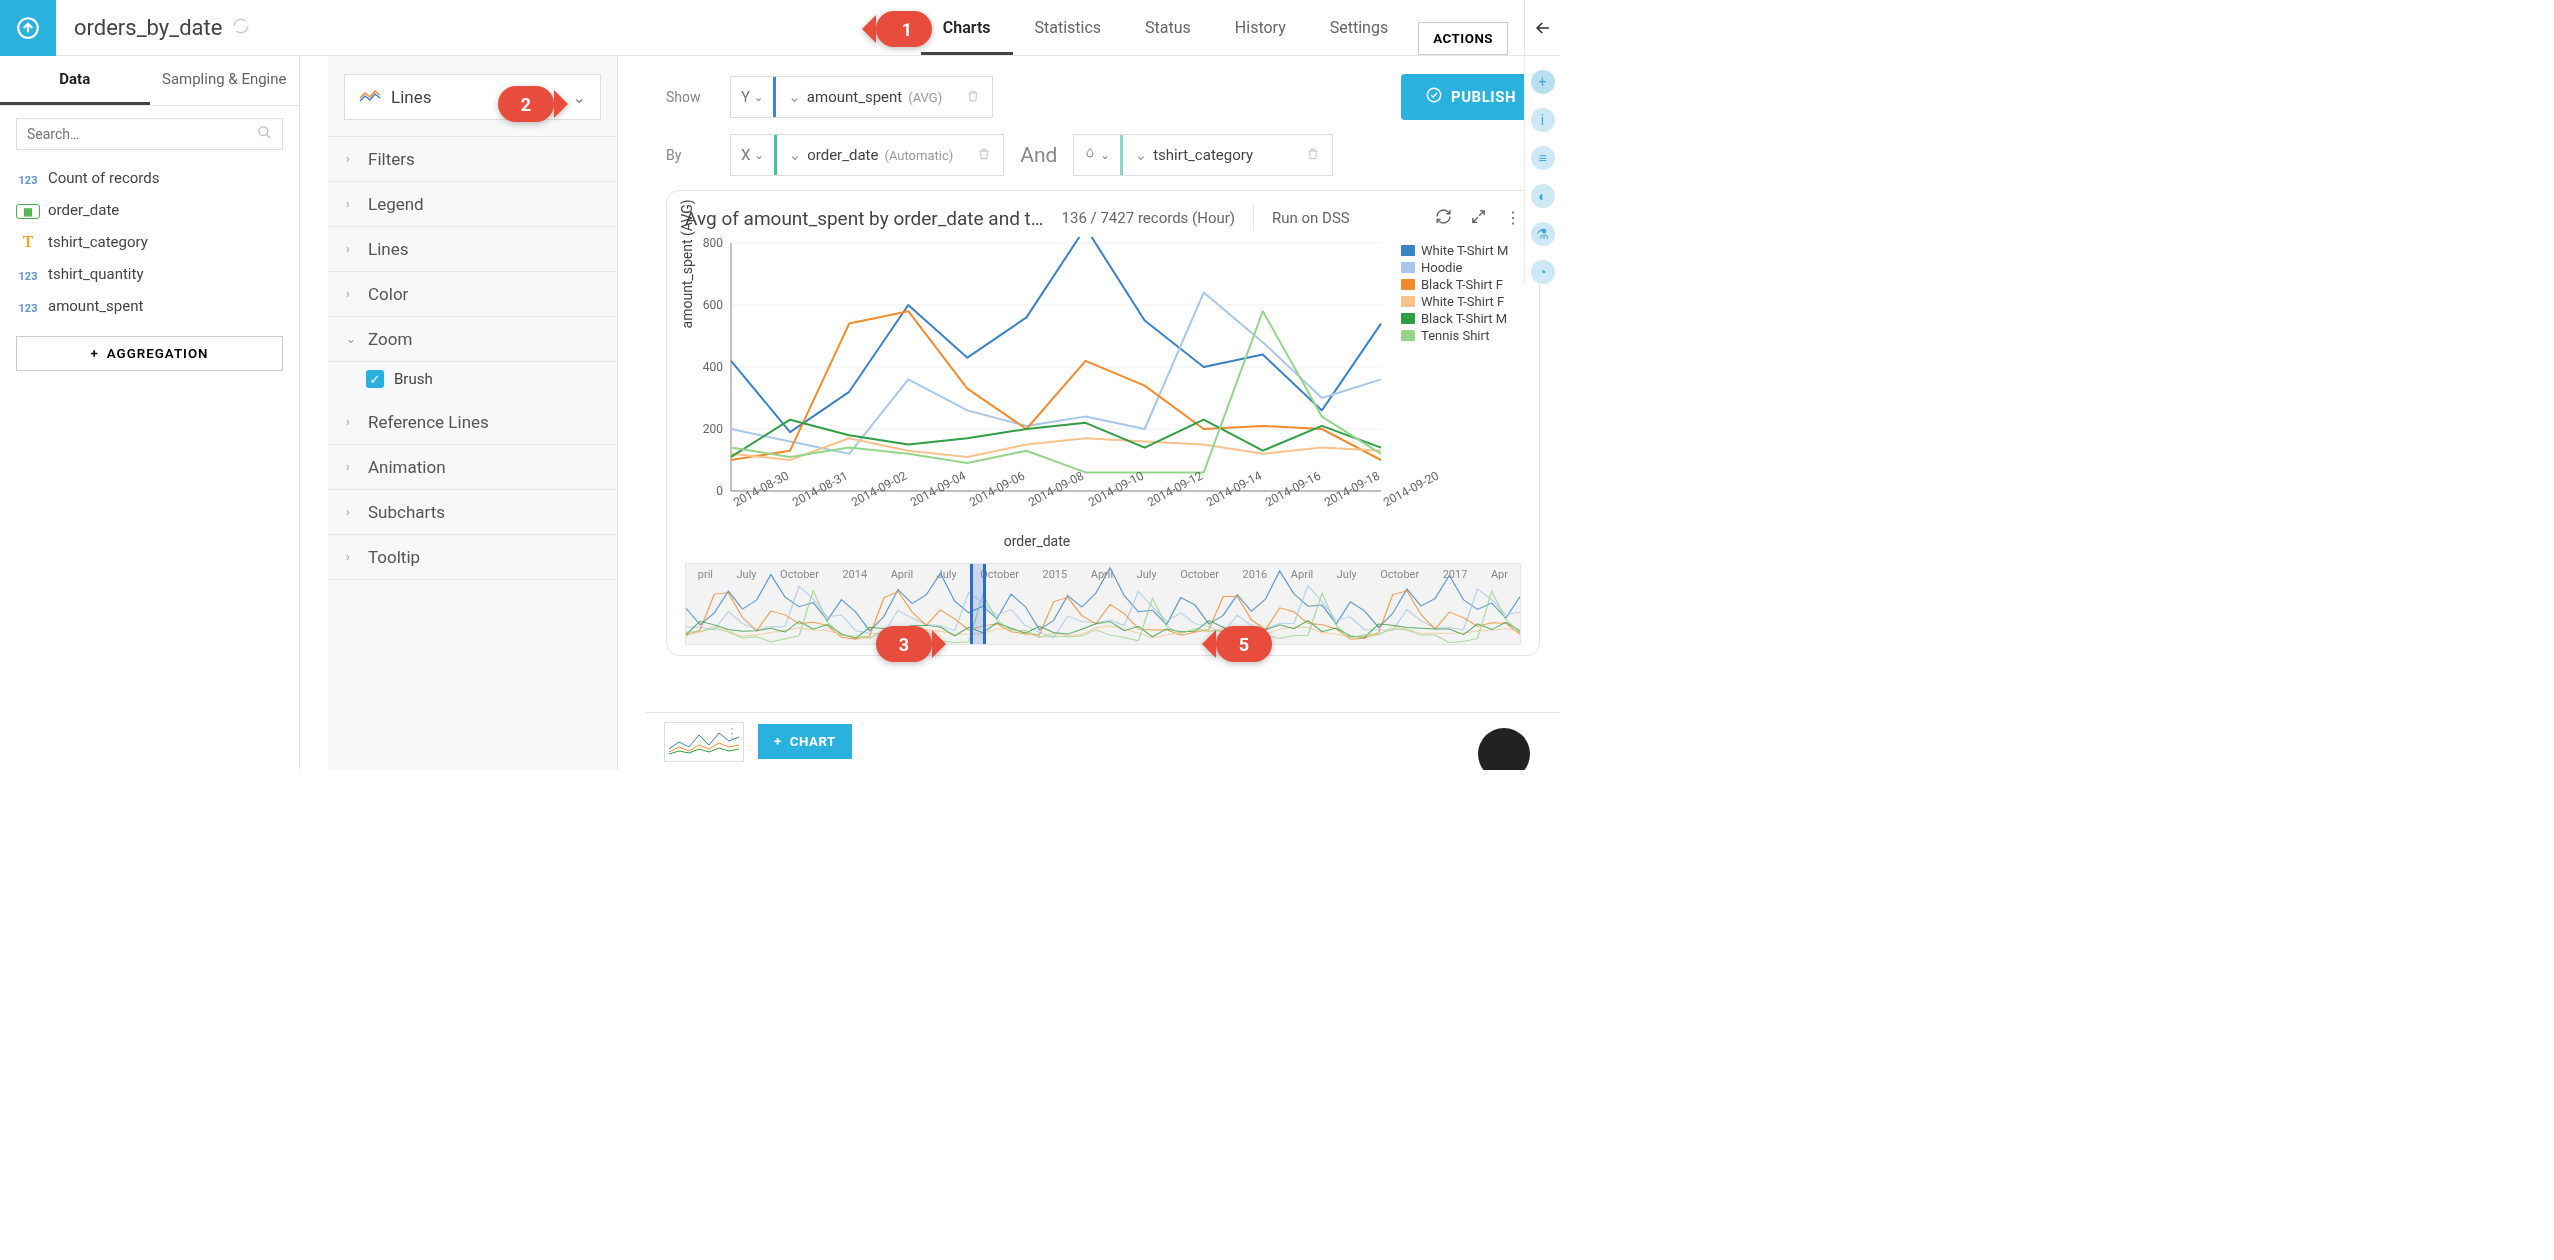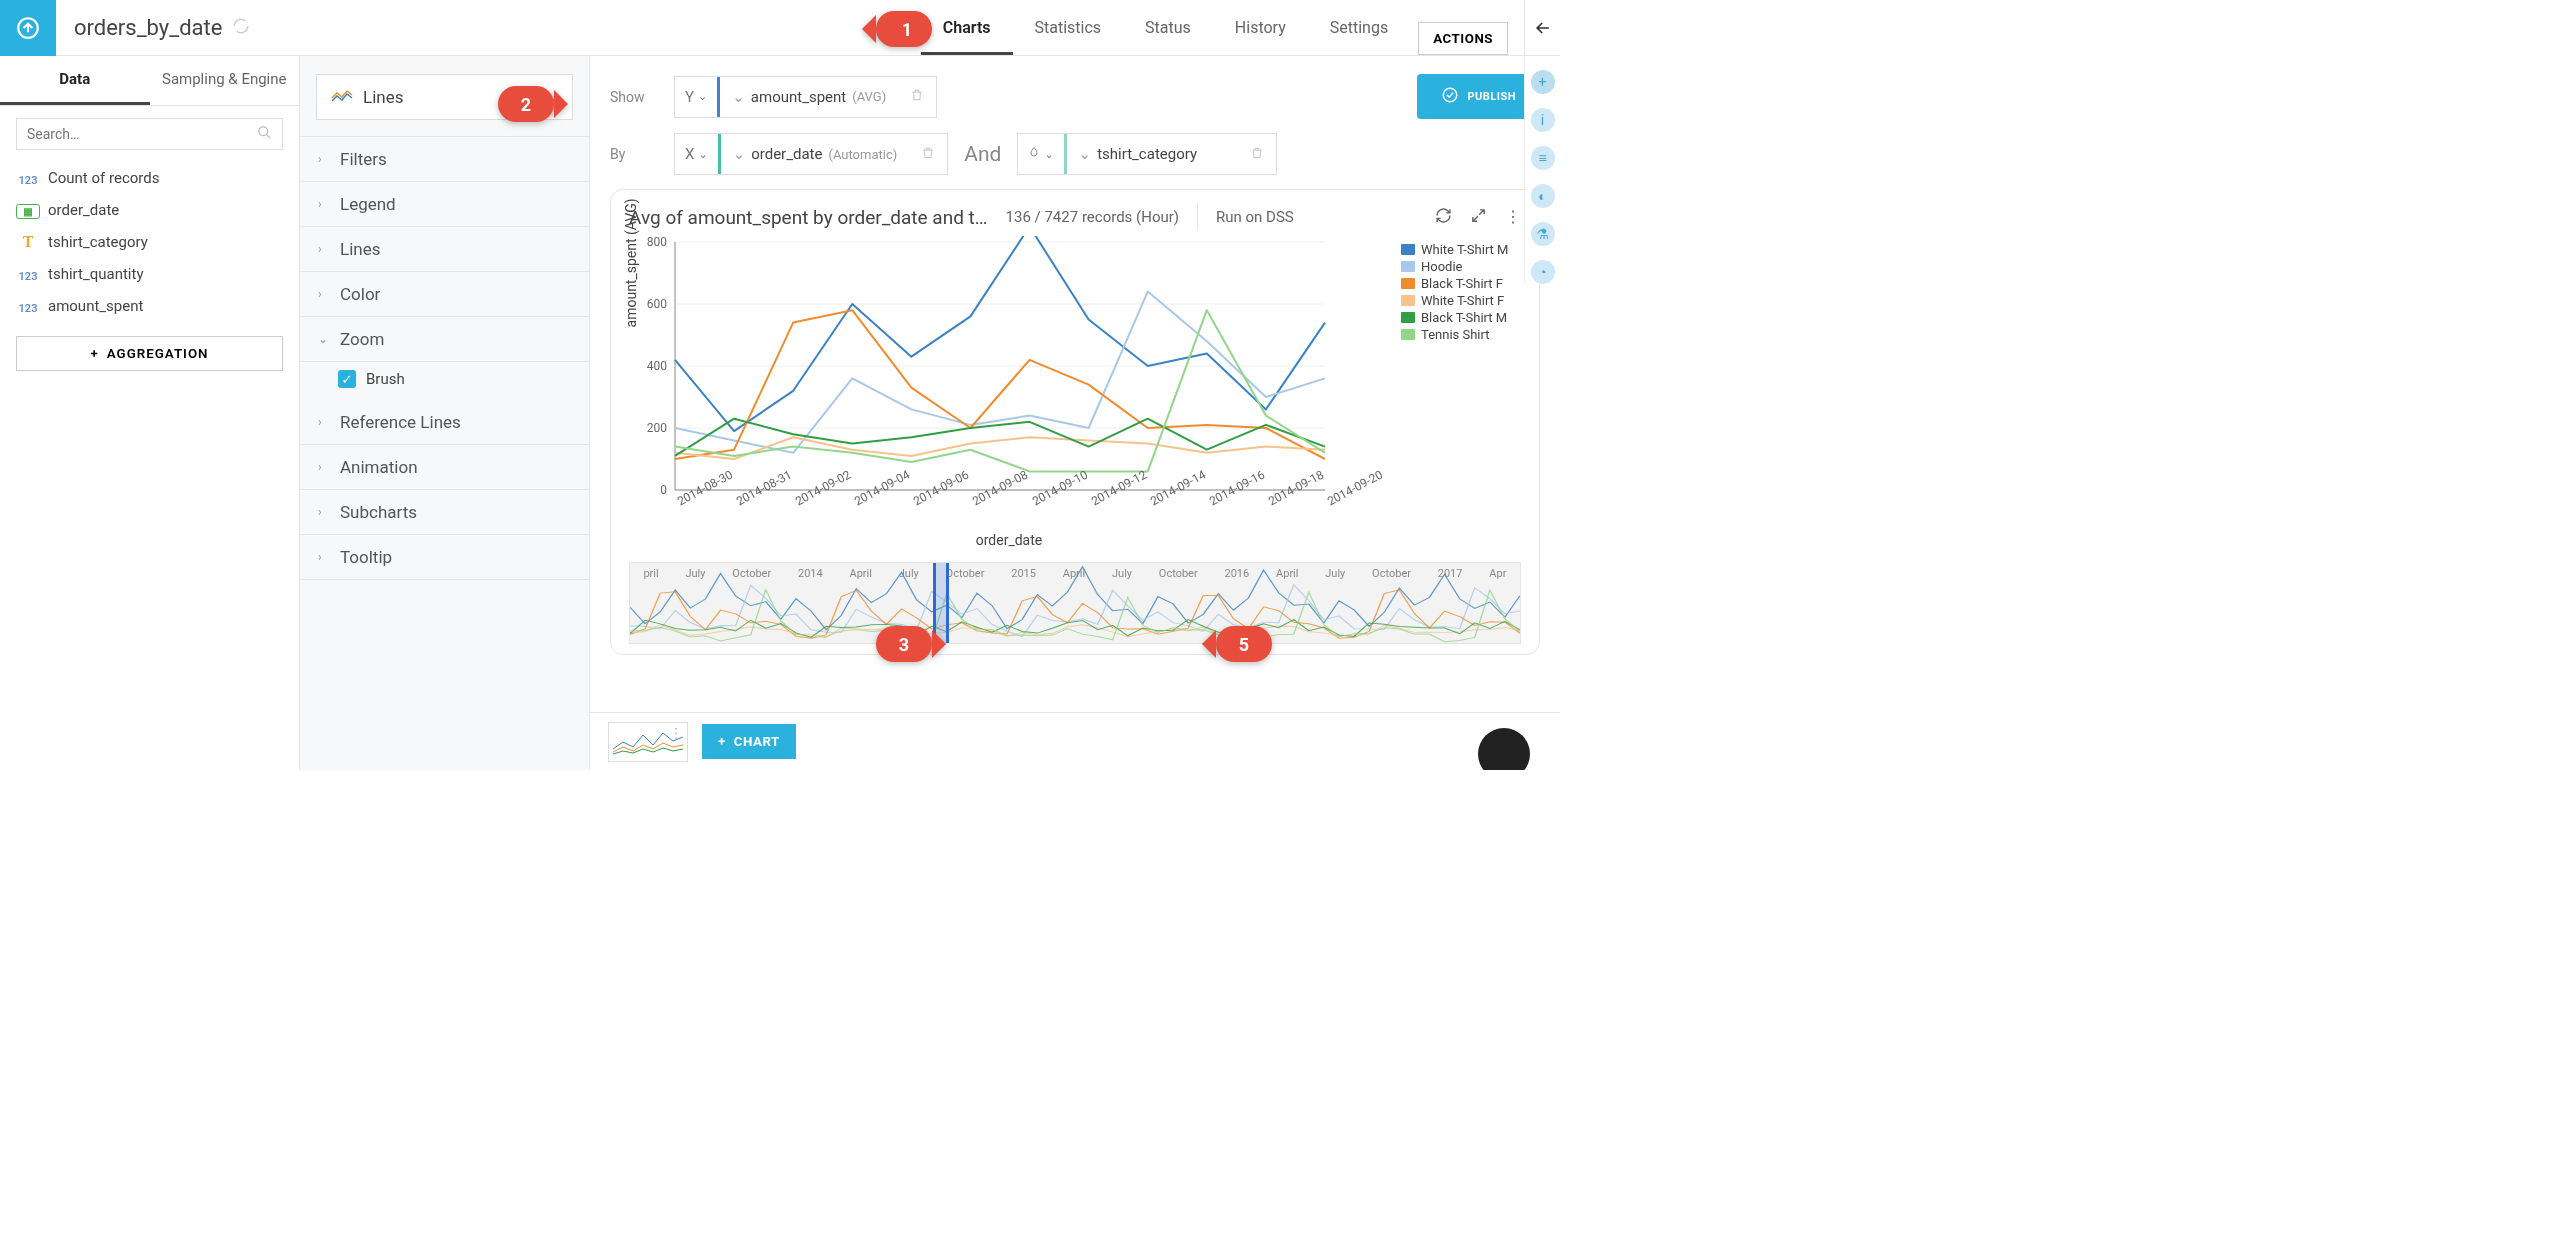--- a/index.html
+++ b/index.html
@@ -8,21 +8,21 @@
 .logo { width: 56px; height: 56px; background: #2AB1DE; display: flex; align-items: center; justify-content: center; color: #fff; }
 .dataset-name { font-size: 22px; color: #444; margin-left: 18px; display: flex; align-items: center; gap: 10px; }
 .dataset-icon { color: #ccc; }
 .top-tabs { margin-left: auto; display: flex; align-items: flex-end; height: 100%; }
 .top-tab { padding: 0 22px; height: 100%; display: flex; align-items: center; color: #666; font-size: 16px; cursor: pointer; position: relative; }
 .top-tab.active { color: #222; font-weight: 600; }
 .top-tab.active::after { content: ""; position: absolute; bottom: 0; left: 0; right: 0; height: 3px; background: #444; }
 .actions-btn { margin: 0 16px 0 8px; border: 1px solid #ccc; padding: 8px 14px; font-weight: 700; letter-spacing: 0.5px; cursor: pointer; background:#fff; }
 .back-arrow { width: 36px; text-align: center; font-size: 20px; cursor: pointer; border-left: 1px solid #e5e5e5; height: 100%; display:flex; align-items:center; justify-content:center; }
 
-.main { display: flex; height: calc(100% - 56px); }
+.main { display: flex; height: calc(100% - 56px); gap: 28px; }
 .left-col { width: 300px; border-right: 1px solid #e5e5e5; padding: 0; background:#fff; }
 .left-tabs { display: flex; border-bottom: 1px solid #e5e5e5; }
 .left-tab { flex: 1; text-align: center; padding: 14px 0; color: #666; cursor: pointer; font-size: 15px; }
 .left-tab.active { color: #222; font-weight: 700; border-bottom: 3px solid #444; }
 .search-box { margin: 12px 16px; border: 1px solid #ddd; display: flex; align-items: center; padding: 6px 10px; color: #aaa; }
 .search-box input { border: none; outline: none; flex: 1; font-size: 14px; }
 .field-list { padding: 0 16px; }
 .field-item { display: flex; align-items: flex-end; gap: 8px; padding: 7px 0; font-size: 15px; color: #444; }
 .field-type { font-size: 11px; width: 24px; text-align:center; font-weight:600; }
 .ft-num { color: #5a8dd6; }
@@ -44,21 +44,21 @@
 .config-label { color:#888; font-size:14px; width:48px;}
 .pill { border:1px solid #ddd; display:flex; align-items:center; height:42px; min-width:260px; background:#fff;}
 .pill-axis { padding: 0 10px; color:#777; font-size:15px; display:flex; align-items:center; gap:4px; border-right:3px solid; height:100%;}
 .pill-axis.y { border-color:#4a7fd6;}
 .pill-axis.x { border-color:#44c2a0;}
 .pill-axis.c { border-color:#8fd4c9;}
 .pill-field { padding: 0 12px; flex:1; color:#444; font-size:15px; display:flex; align-items:center; gap:6px;}
 .pill-field .hint{ color:#999; font-size:13px;}
 .pill-trash { padding:0 12px; color:#ccc; cursor:pointer;}
 .and-label { color:#888; font-size:21px;}
-.publish-btn { margin-left:auto; background:#2AB1DE; color:#fff; border:none; padding: 12px 24px; font-weight:700; letter-spacing:0.5px; border-radius:4px; cursor:pointer; display:flex; align-items:center; gap:8px; font-size:11px;}
+.publish-btn { margin-left:auto; background:#2AB1DE; color:#fff; border:none; padding: 12px 24px; font-weight:700; letter-spacing:0.5px; border-radius:4px; cursor:pointer; display:flex; align-items:center; gap:8px; font-size:15px;}
 
 .chart-card { border:1px solid #e5e5e5; border-radius:13px; padding:14px 18px 10px; margin-top:6px;}
 .chart-head { display:flex; align-items:center; gap:18px; margin-bottom:6px; flex-wrap:wrap;}
 .chart-title { font-size:19px; color:#444; flex:0 0 auto; max-width:420px; white-space:nowrap; overflow:hidden; text-overflow:ellipsis;}
 .chart-meta { color:#666; font-size:15px;}
 .chart-head .sep { width:1px; height:26px; background:#e5e5e5;}
 .chart-icons { margin-left:auto; display:flex; gap:18px; color:#666; font-size:16px;}
 .chart-icons span{cursor:pointer;}
 .chart-body { display:flex; gap:12px; }
 .axes-area { flex:1; position:relative; }

